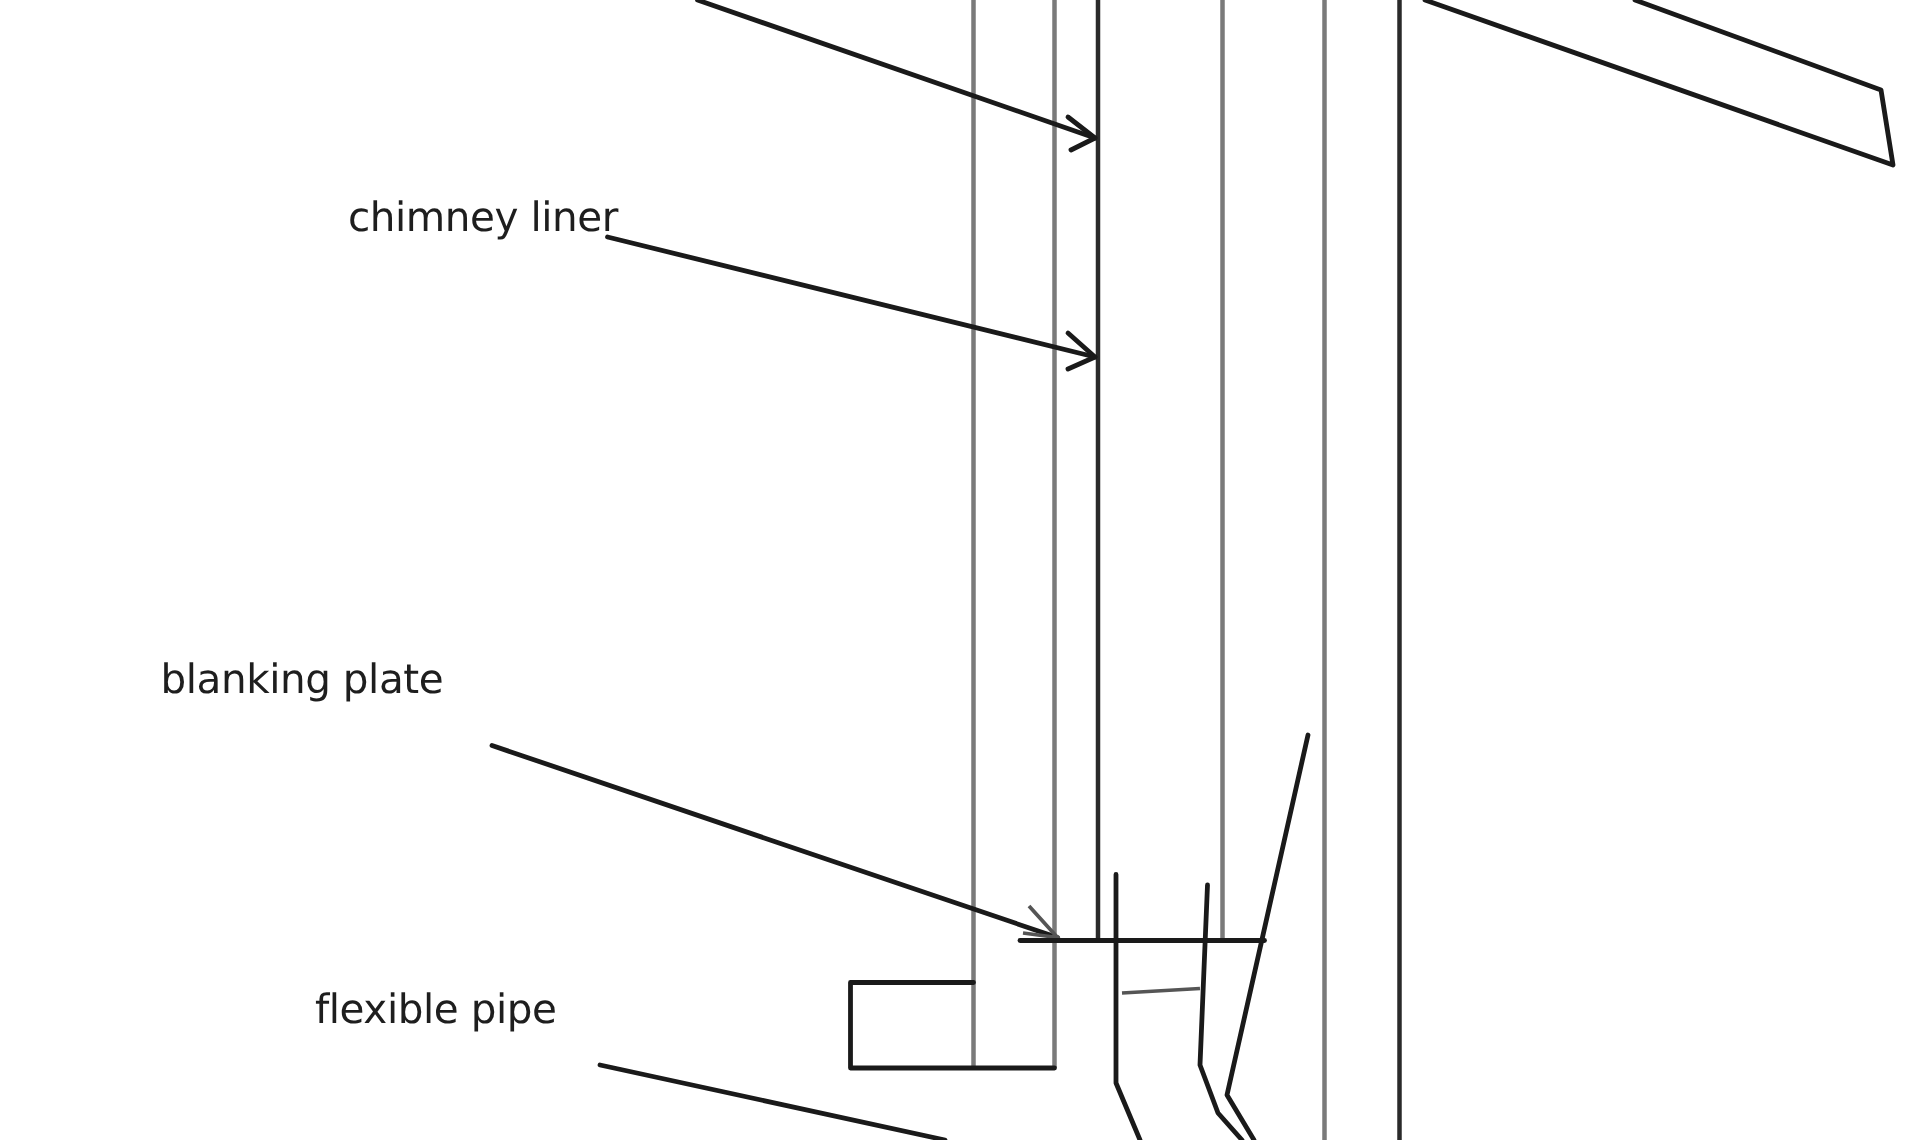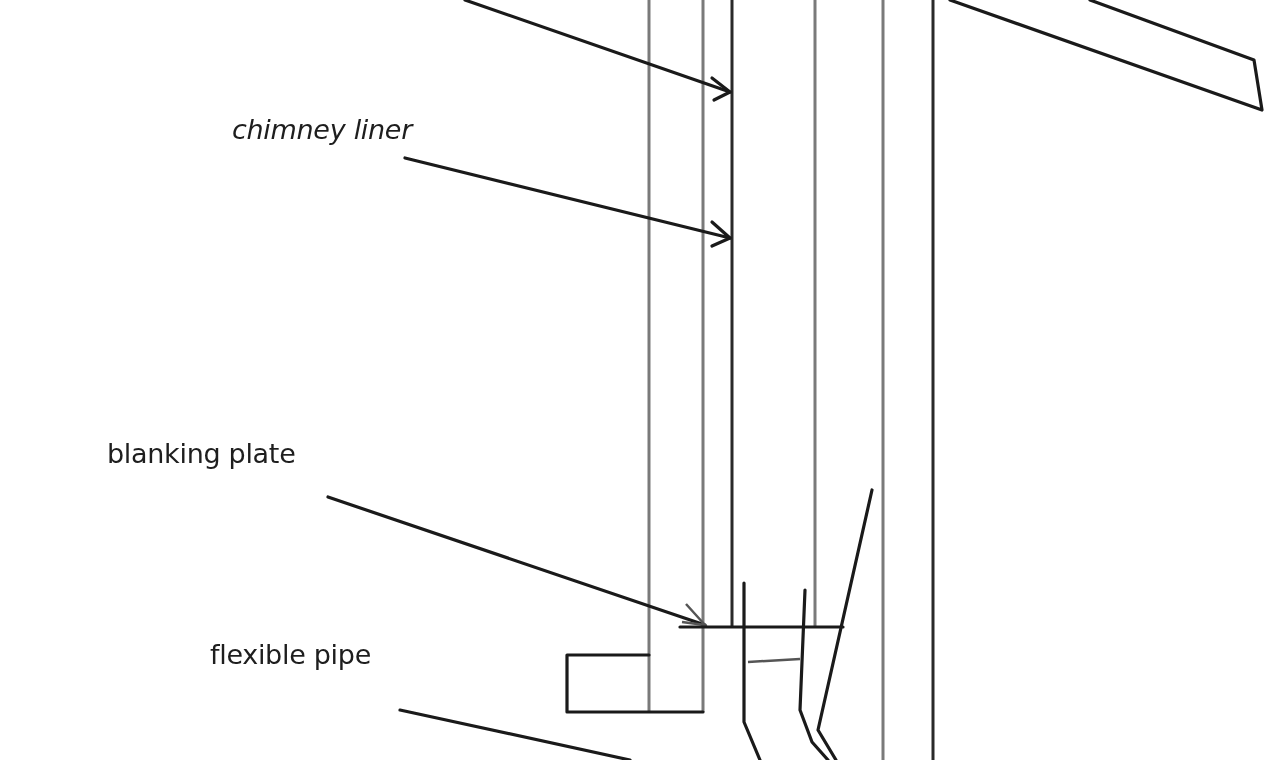--- a/index.html
+++ b/index.html
@@ -79,17 +79,17 @@
     <polyline class="line-black" points="805,590 800,710 812,742 828,760"></polyline>
     <line class="line-thin" x1="748" y1="662" x2="800" y2="659"></line>
     <polyline class="line-black" points="872,490 818,730 836,760"></polyline>
   </g>
 
   <g>
     <line class="line-black" x1="400" y1="710" x2="630" y2="760"></line>
   </g>
 </svg>
 
-<div class="label" style="left:232px; top:116px;font-style:italic;">chimney liner</div>
+<div class="label" style="left:232px; top:132px;">chimney liner</div>
 
 <div class="label" style="left:107px; top:440px;">blanking plate</div>
 
-<div class="label" style="left:210px; top:641px;">flexible pipe</div>
+<div class="label" style="left:210px; top:660px;">flexible pipe</div>
 
 </body></html>

